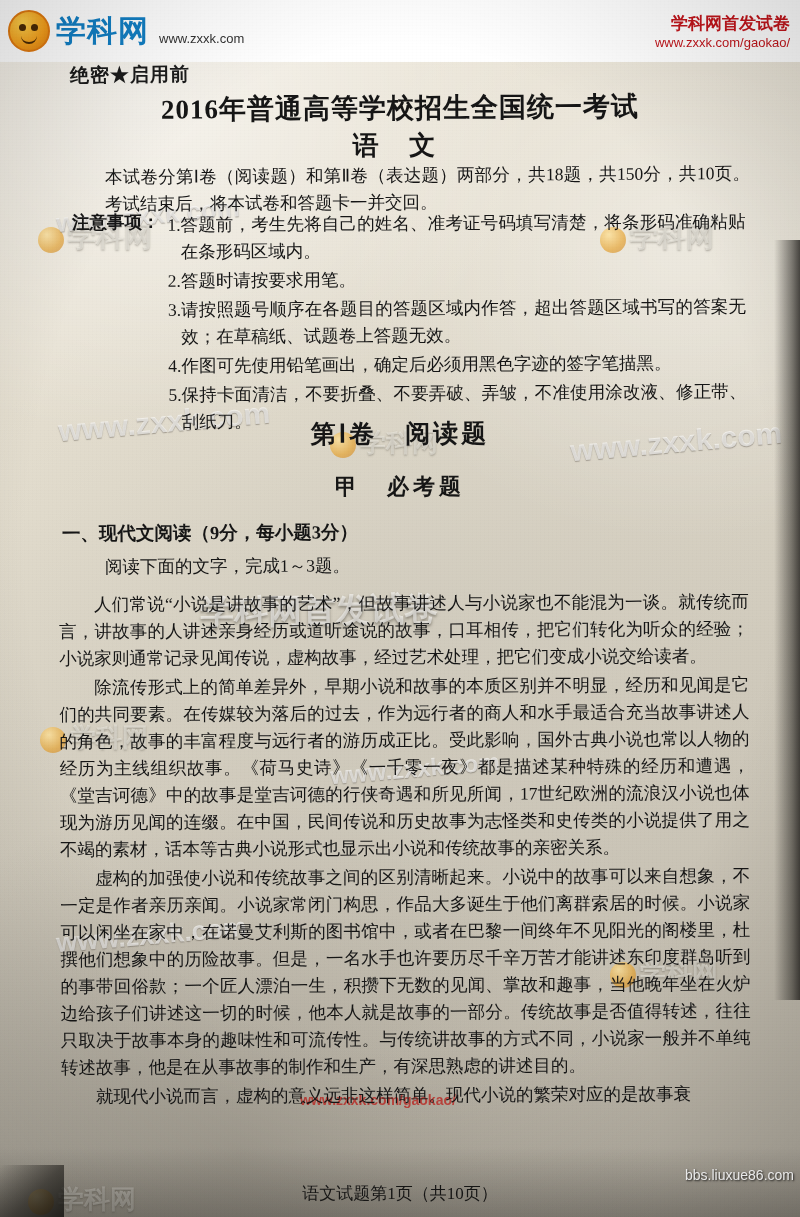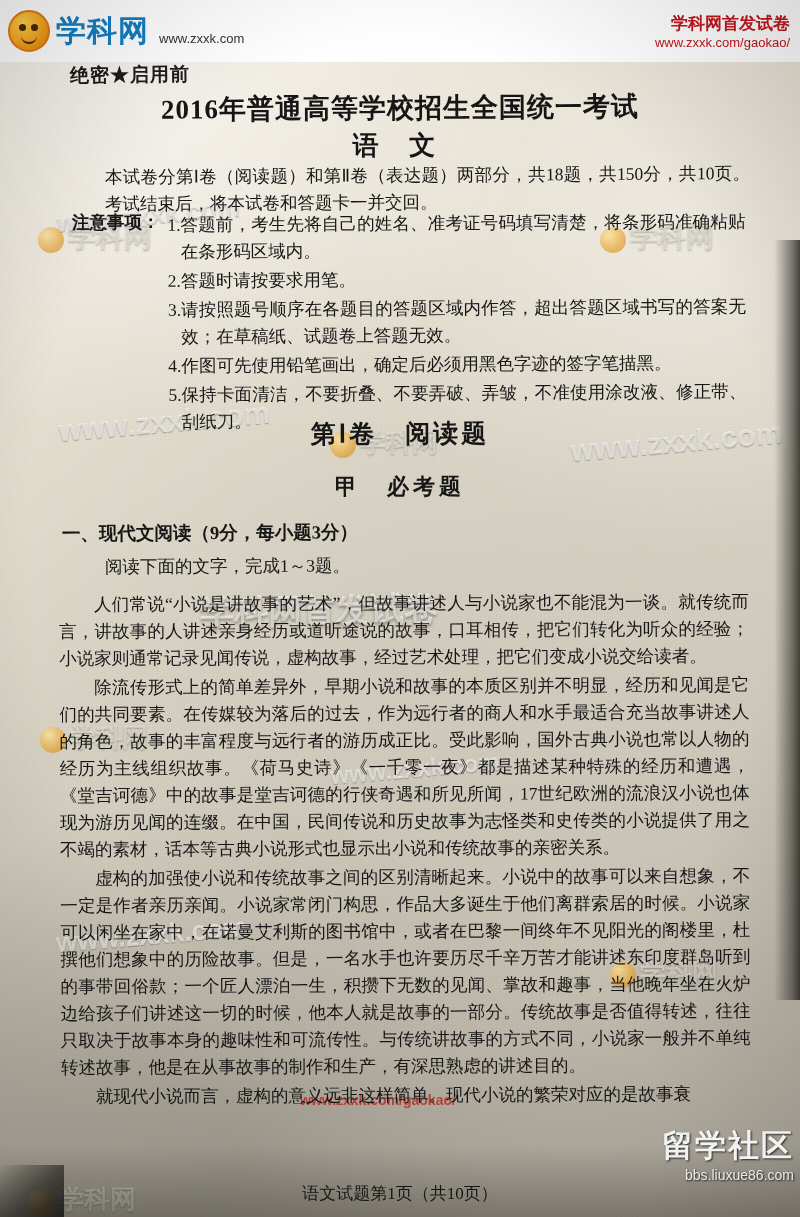--- a/index.html
+++ b/index.html
@@ -281,15 +281,14 @@
   <div class="footer-page">语文试题第1页（共10页）</div>
 </div>
 
 <div class="noise"></div>
 <div class="vignette"></div>
 <div class="edge-right"></div>
 <div class="edge-bottom"></div>
 <div class="corner-fold"></div>
 
 <div class="brand">
-  <div class="brand-main">留学社区</div>
   <div class="brand-sub">bbs.liuxue86.com</div>
 </div>
 
 </body></html>

